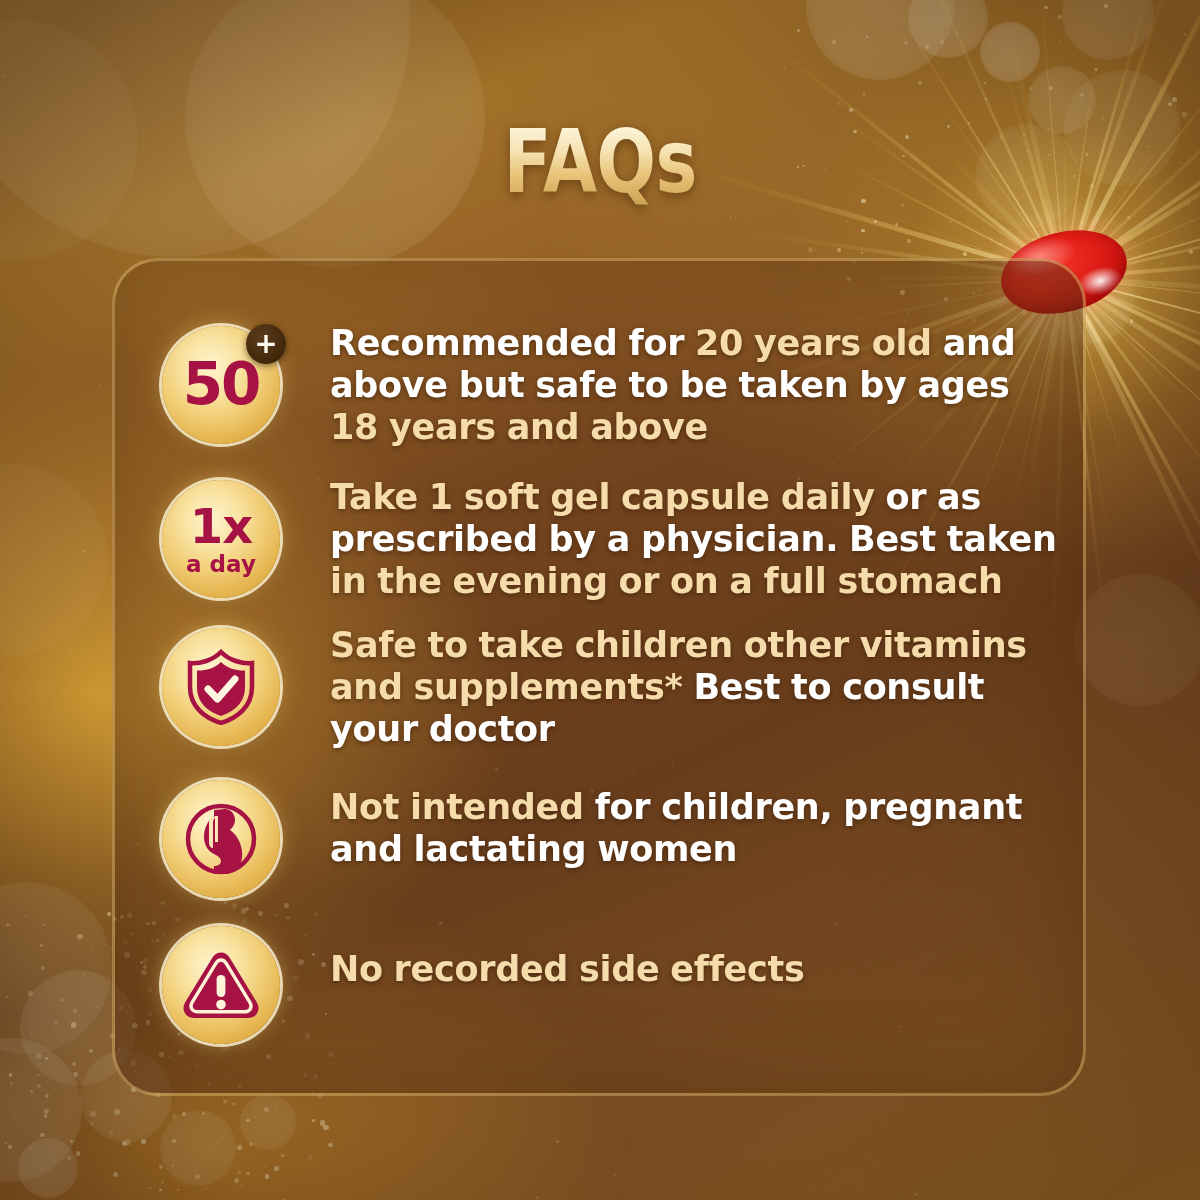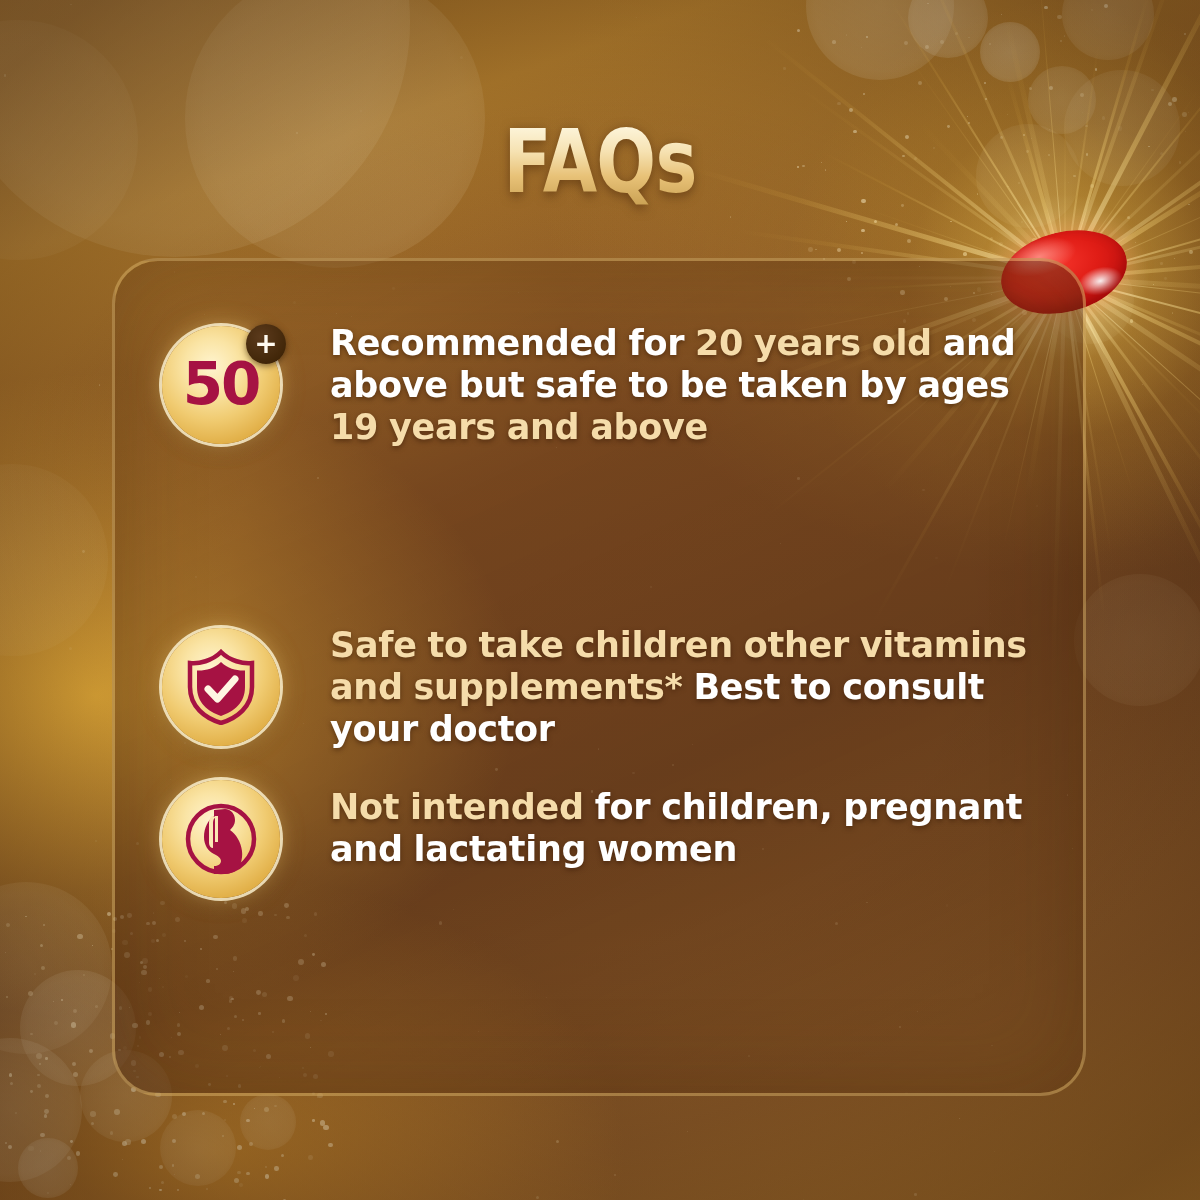--- a/index.html
+++ b/index.html
@@ -722,24 +722,37 @@
   <div class="rows">
 
     <div class="row row-0">
       <div class="badge-cell">
         <div class="badge">
           <span class="badge-num">50</span>
           <span class="plus-badge">+</span>
         </div>
       </div>
       <div class="text-cell">
-        <span class="t-white">Recommended for </span><span class="t-gold">20 years old</span><span class="t-white"> and above but safe to be taken by ages </span><span class="t-gold">19 years and above</span>
+        <span class="t-white">Recommended for </span><span class="t-gold">20 years old</span><span class="t-white"> and above but safe to be taken by ages </span><span class="t-gold">18 years and above</span>
       </div>
     </div>
 
+    <div class="row row-1">
+      <div class="badge-cell">
+        <div class="badge">
+          <span class="badge-stack">
+            <span class="badge-1x">1x</span>
+            <span class="badge-aday">a day</span>
+          </span>
+        </div>
+      </div>
+      <div class="text-cell">
+        <span class="t-gold">Take 1 soft gel capsule daily </span><span class="t-white">or as prescribed by a physician. Best taken </span><span class="t-gold">in the evening or on a full stomach</span>
+      </div>
+    </div>
 
     <div class="row row-2">
       <div class="badge-cell">
         <div class="badge">
           <svg width="72" height="76" viewBox="0 0 72 76">
             <path d="M36 3 C27 12, 14 15, 5 14 L5 38 C5 58, 20 69, 36 74 C52 69, 67 58, 67 38 L67 14 C58 15, 45 12, 36 3 Z" fill="none" stroke="#a61243" stroke-width="4.5"></path>
             <path d="M36 13 C29 20, 19 22, 12 21.5 L12 38 C12 54, 23 62.5, 36 67 C49 62.5, 60 54, 60 38 L60 21.5 C53 22, 43 20, 36 13 Z" fill="#a61243"></path>
             <path d="M23 40 L32.5 50 L50 30" fill="none" stroke="#fff6e2" stroke-width="7" stroke-linecap="round" stroke-linejoin="round"></path>
           </svg>
         </div>
@@ -758,15 +771,30 @@
             <path d="M31 17 c-2 1 -3 4 -3 7 l0 20 c0 3 2 5 4 5 l0 -25 c0 -3 1 -5 3 -6 z" fill="#fbe6b4"></path>
             <path d="M34 17 l3 0 l0 26 l-3 0 z" fill="#fbe6b4"></path>
           </svg>
         </div>
       </div>
       <div class="text-cell">
         <span class="t-gold">Not intended </span><span class="t-white">for children, pregnant and lactating women</span>
       </div>
     </div>
 
+    <div class="row row-4">
+      <div class="badge-cell">
+        <div class="badge">
+          <svg width="80" height="72" viewBox="0 0 80 72">
+            <path d="M40 5 C36.5 5, 34 7, 32.3 10 L5.5 54 C3.5 57.5, 3.5 61, 5.5 64 C7.2 66.5, 10 67.5, 13.5 67.5 L66.5 67.5 C70 67.5, 72.8 66.5, 74.5 64 C76.5 61, 76.5 57.5, 74.5 54 L47.7 10 C46 7, 43.5 5, 40 5 Z" fill="#a61243" stroke="#a61243" stroke-width="3"></path>
+            <path d="M40 11 C37.5 11, 36 12.3, 34.8 14.4 L11 53.5 C9.6 56, 9.6 58.4, 11 60.4 C12.2 62.1, 14.2 62.8, 16.7 62.8 L63.3 62.8 C65.8 62.8, 67.8 62.1, 69 60.4 C70.4 58.4, 70.4 56, 69 53.5 L45.2 14.4 C44 12.3, 42.5 11, 40 11 Z" fill="none" stroke="#fff3d8" stroke-width="3.4"></path>
+            <rect x="35.6" y="26" width="8.8" height="22" rx="4.2" fill="#fff3d8"></rect>
+            <circle cx="40" cy="55.5" r="4.8" fill="#fff3d8"></circle>
+          </svg>
+        </div>
+      </div>
+      <div class="text-cell">
+        <span class="t-gold">No recorded side effects</span>
+      </div>
+    </div>
 
   </div>
 </div>
 
 </body></html>

